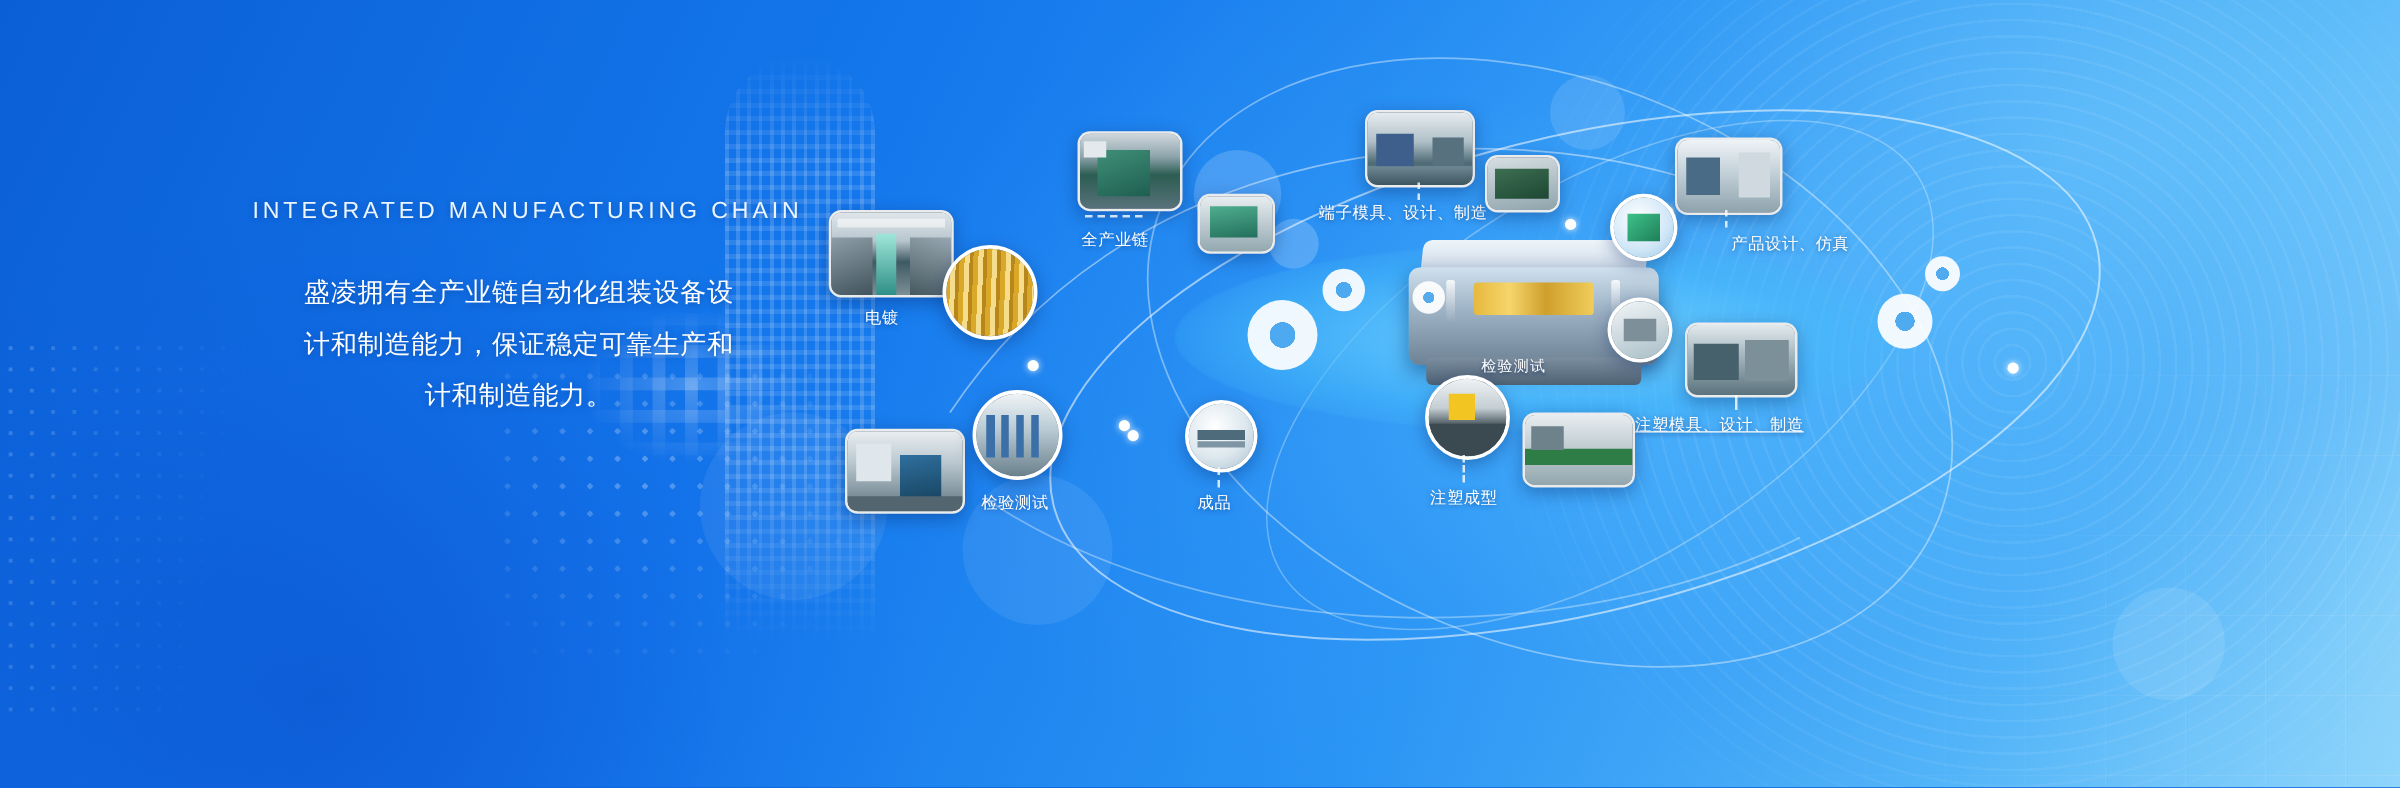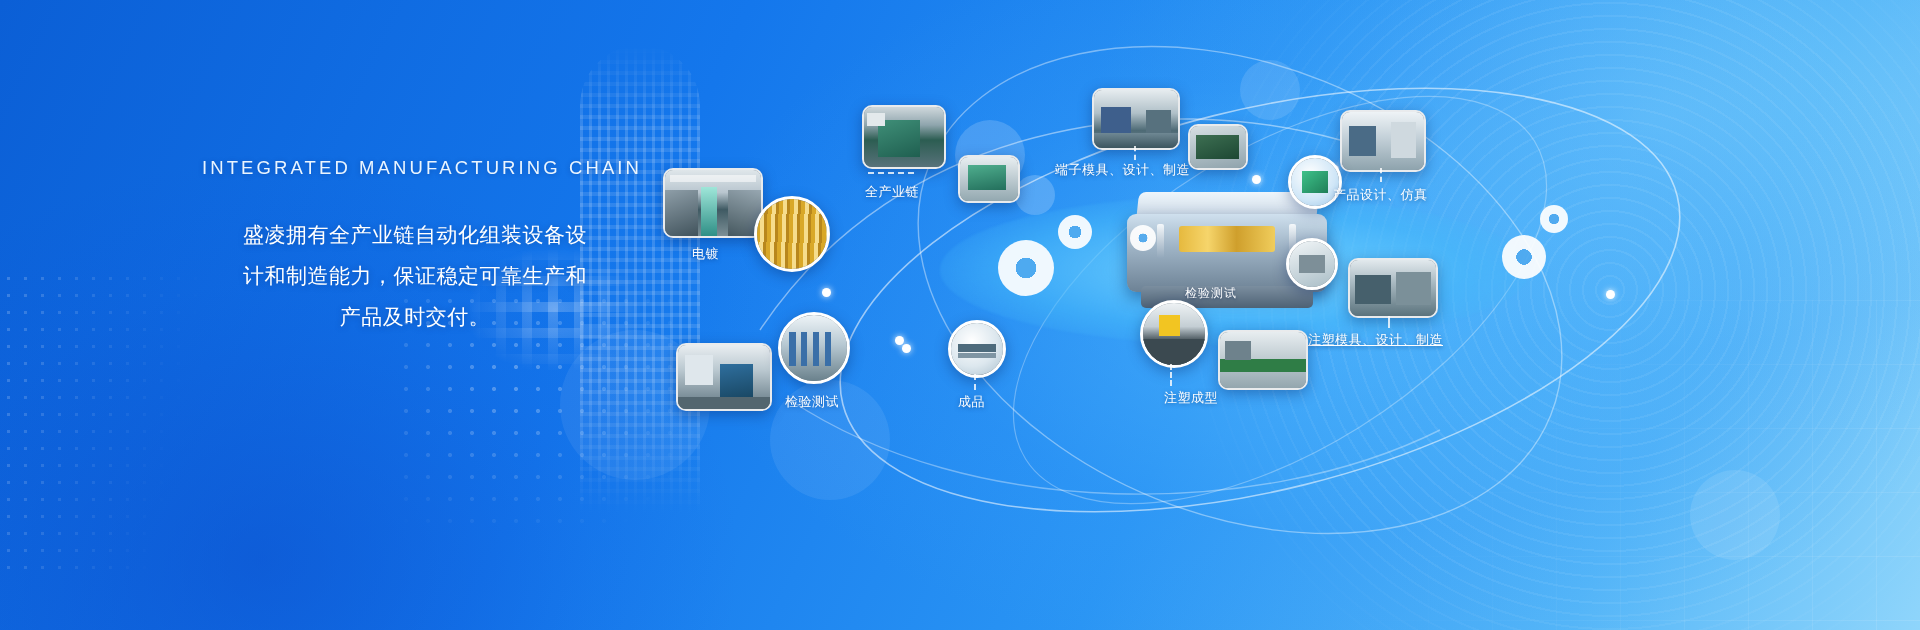--- a/index.html
+++ b/index.html
@@ -155,21 +155,21 @@
   <div class="bokeh" style="left:770px;top:380px;width:120px;height:120px;background:rgba(255,255,255,.08);"></div>
   <div class="bokeh" style="left:1240px;top:60px;width:60px;height:60px;background:rgba(255,255,255,.12);"></div>
   <div class="bokeh" style="left:560px;top:330px;width:150px;height:150px;background:rgba(255,255,255,.07);"></div>
   <div class="bokeh" style="left:1690px;top:470px;width:90px;height:90px;background:rgba(255,255,255,.10);"></div>
 
   <div class="copy">
     <div class="subtitle">INTEGRATED MANUFACTURING CHAIN</div>
     <div class="desc">
       <p>盛凌拥有全产业链自动化组装设备设</p>
       <p>计和制造能力，保证稳定可靠生产和</p>
-      <p>产品及时交付。</p>
+      <p>计和制造能力。</p>
     </div>
   </div>
 
   <div class="graphic">
 
     <svg class="orbit-svg" viewBox="0 0 1280 630">
       <ellipse cx="620" cy="300" rx="430" ry="190" fill="none" stroke="rgba(255,255,255,.55)" stroke-width="1.6" transform="rotate(-14 620 300)"></ellipse>
       <ellipse cx="600" cy="290" rx="335" ry="225" fill="none" stroke="rgba(255,255,255,.40)" stroke-width="1.4" transform="rotate(22 600 290)"></ellipse>
       <ellipse cx="640" cy="300" rx="300" ry="150" fill="none" stroke="rgba(255,255,255,.30)" stroke-width="1.2" transform="rotate(-32 640 300)"></ellipse>
       <path d="M 120 330 C 260 120, 520 90, 700 140" fill="none" stroke="rgba(255,255,255,.45)" stroke-width="1.4"></path>
@@ -261,21 +261,21 @@
           <div class="ph-band" style="left:8%;top:24%;width:34%;height:52%;background:#4a6b86;"></div>
           <div class="ph-band" style="right:10%;top:18%;width:30%;height:62%;background:#cfd9df;"></div>
         </div>
       </div>
       <div class="photo circle" style="left:648px;top:155px;width:48px;height:48px;">
         <div class="ph-inner" style="background:radial-gradient(circle at 40% 35%,#ffffff,#cfe6f7 60%,#9ac4e6 100%);">
           <div class="ph-band" style="left:22%;top:28%;width:56%;height:44%;background:linear-gradient(140deg,#3ec28a,#1f7f58);"></div>
         </div>
       </div>
       <div class="dash v" style="left:740px;top:168px;height:14px;"></div>
-      <div class="label" style="left:693px;top:186px;">产品设计、仿真</div>
+      <div class="label" style="left:745px;top:186px;">产品设计、仿真</div>
     </div>
 
     <div class="node">
       <div class="photo" style="left:708px;top:258px;width:86px;height:56px;">
         <div class="ph-inner" style="background:linear-gradient(180deg,#e2e9ed 0%,#a9bac2 40%,#5b737d 100%);">
           <div class="ph-band" style="left:6%;top:26%;width:42%;height:52%;background:#46606c;"></div>
           <div class="ph-band" style="right:6%;top:22%;width:40%;height:58%;background:#7b9099;"></div>
         </div>
       </div>
       <div class="photo circle" style="left:646px;top:238px;width:46px;height:46px;">
@@ -288,21 +288,21 @@
     </div>
 
     <div class="node">
       <div class="photo circle" style="left:500px;top:300px;width:62px;height:62px;">
         <div class="ph-inner" style="background:linear-gradient(180deg,#eef2f4 0%,#c4ced4 38%,#49565d 60%,#39464d 100%);">
           <div class="ph-band" style="left:26%;top:20%;width:34%;height:34%;background:#f2c522;"></div>
           <div class="ph-band" style="left:0;top:58%;width:100%;height:42%;background:#3b4950;"></div>
         </div>
       </div>
       <div class="dash v" style="left:530px;top:364px;height:22px;"></div>
-      <div class="label" style="left:504px;top:389px;margin-left:20px;">注塑成型</div>
+      <div class="label" style="left:504px;top:389px;">注塑成型</div>
     </div>
 
     <div class="photo" style="left:578px;top:330px;width:86px;height:56px;">
       <div class="ph-inner" style="background:linear-gradient(180deg,#e7edf0,#93a6ae);">
         <div class="ph-band" style="left:0;top:48%;width:100%;height:24%;background:#2f7d46;"></div>
         <div class="ph-band" style="left:6%;top:16%;width:30%;height:34%;background:#6e828c;"></div>
       </div>
     </div>
 
     <div class="node">

